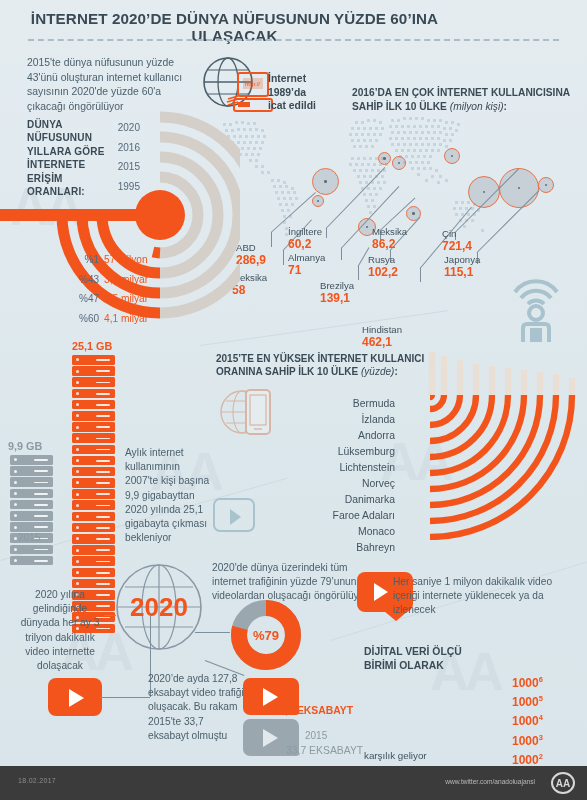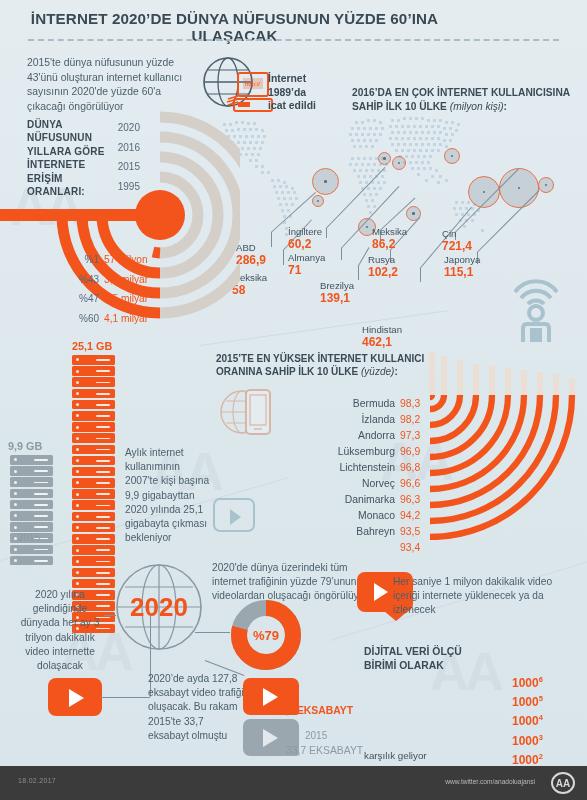--- a/index.html
+++ b/index.html
@@ -567,34 +567,23 @@
     </svg>
   </div>
   <div class="pen-list">
     <div>Bermuda</div>
     <div>İzlanda</div>
     <div>Andorra</div>
     <div>Lüksemburg</div>
     <div>Lichtenstein</div>
     <div>Norveç</div>
     <div>Danimarka</div>
+    <div>Faroe Adaları</div>
     <div>Monaco</div>
     <div>Bahreyn</div>
-  </div>
-  <div class="pen-vals">
-    <div>98,3</div>
-    <div>98,2</div>
-    <div>97,3</div>
-    <div>96,9</div>
-    <div>96,8</div>
-    <div>96,6</div>
-    <div>96,3</div>
-    <div>94,2</div>
-    <div>93,5</div>
-    <div>93,4</div>
   </div>
   <svg class="pen-arcs" viewBox="0 0 212 200">
     <g fill="none" stroke="#f2541c" stroke-width="6.3">
       <path d="M55 197 A142 142 0 0 0 197 55"></path>
       <path d="M55 181 A126 126 0 0 0 181 55"></path>
       <path d="M55 165 A110 110 0 0 0 165 55"></path>
       <path d="M55 149 A94 94 0 0 0 149 55"></path>
       <path d="M55 133 A78 78 0 0 0 133 55"></path>
       <path d="M55 117 A62 62 0 0 0 117 55"></path>
       <path d="M55 101 A46 46 0 0 0 101 55"></path>

